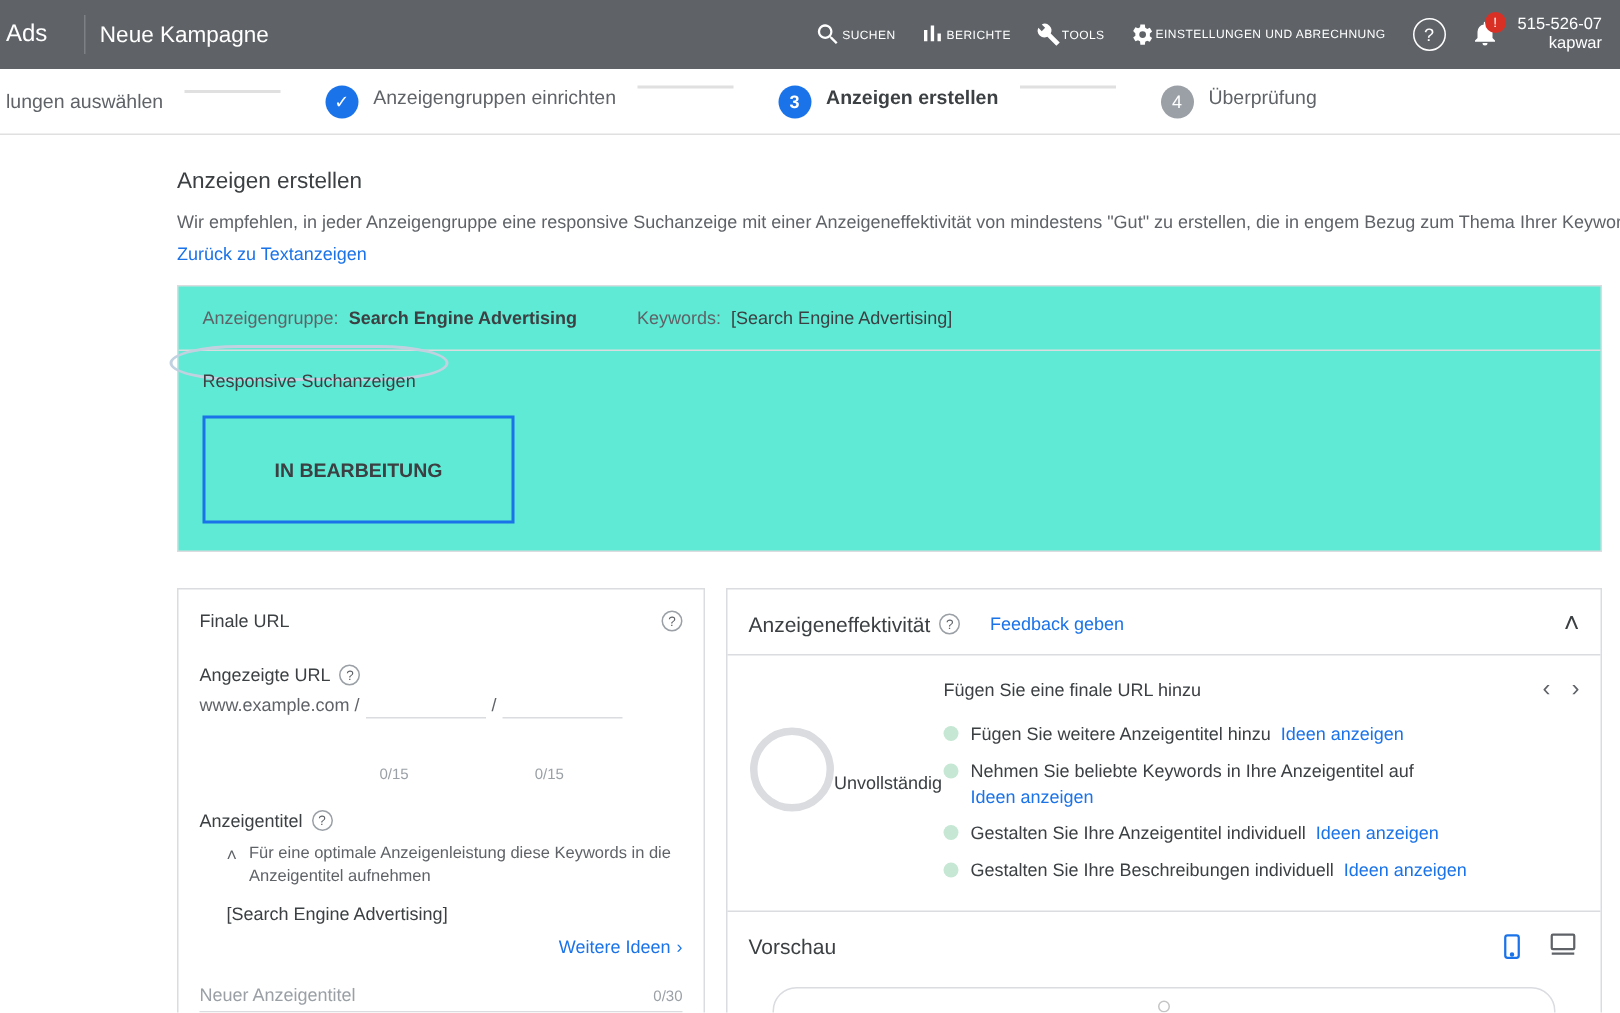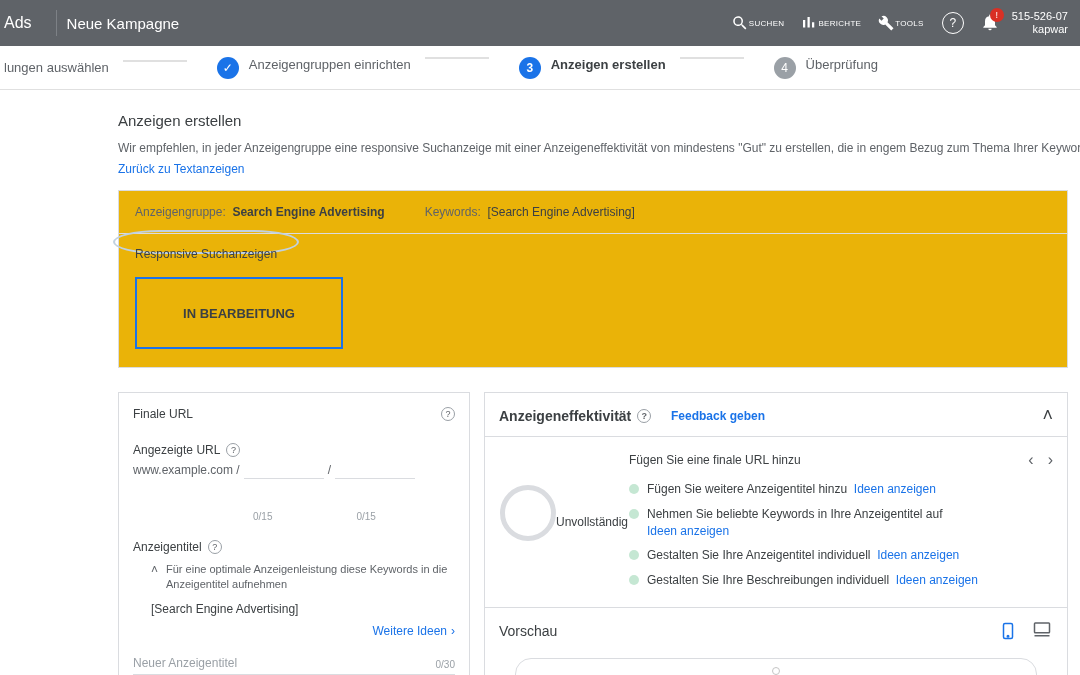--- a/index.html
+++ b/index.html
@@ -26,21 +26,21 @@
 .step.active .circle { background:#1a73e8; }
 .step.active { font-weight:600; color:#3c4043; }
 .step .line { width:64px; height:2px; background:#e0e0e0; margin: 0 6px 0 14px; }
 
 .page { padding: 22px 0 0 118px; }
 .panel-top { width:950px; }
 .section-title { font-size:15px; font-weight:500; margin-bottom:12px; }
 .help-text { font-size:12px; color:#5f6368; margin-bottom:6px; white-space:pre; }
 .link { color:#1a73e8; font-size:12px; cursor:pointer; }
 
-.card { border:1px solid #dadce0; background:#eab308; width:950px; margin-top:14px; }
+.card { border:1px solid #dadce0; background:#5eead4; width:950px; margin-top:14px; }
 .card .row1 { padding:14px 16px; border-bottom:1px solid #dadce0; font-size:12px; display:flex; gap:40px;}
 .row1 .lbl { color:#5f6368; }
 .card .row2 { padding:12px 16px 0 16px; position:relative; }
 .chip-label { font-size:12px; color:#3c4043; position:relative; display:inline-block; }
 .chip-highlight { position:absolute; left:-6px; top:-4px; width:186px; height:24px; border-radius:50%/100%; border:2px solid #c1d1e0; z-index:0; }
 .status-card { border:2px solid #1a73e8; width:208px; height:72px; display:flex; align-items:center; justify-content:center; font-size:13px; font-weight:600; color:#3c4043; margin-top:16px; margin-bottom:18px; }
 
 .two-col { display:flex; gap:14px; margin-top:24px; }
 .left-panel { width:352px; border:1px solid #dadce0; padding:14px 14px; position:relative; }
 .right-panel { width:584px; border:1px solid #dadce0; }
@@ -55,21 +55,21 @@
 .subhead { font-size:12px; margin-top:18px; display:flex; align-items:center; gap:6px; }
 .tip { font-size:11px; color:#5f6368; margin:8px 0 8px 18px; line-height:1.4; display:flex; gap:8px; }
 .caret { font-size:12px; cursor:pointer;}
 .kw-chip { font-size:12px; color:#3c4043; margin-left:18px; margin-bottom:8px; display:inline-block;}
 .more-ideas { color:#1a73e8; font-size:12px; text-align:right; cursor:pointer; display:flex; justify-content:flex-end; align-items:center; gap:4px; }
 .hl-row { border-bottom:1px solid #dadce0; padding:18px 0 4px 0; display:flex; justify-content:space-between; align-items:flex-end; }
 .hl-row .ph { color:#9aa0a6; font-size:12px; }
 .hl-row .ct { color:#9aa0a6; font-size:10px; }
 
 .eff-head { padding:12px 14px 10px 14px; display:flex; align-items:center; justify-content:space-between; border-bottom:1px solid #dadce0; }
-.eff-head .ttl { font-size:14px; font-weight:700; display:flex; align-items:center; gap:6px; }
+.eff-head .ttl { font-size:14px; font-weight:400; display:flex; align-items:center; gap:6px; }
 .eff-body { display:flex; padding:8px 14px 14px 14px; }
 .eff-left { width:130px; display:flex; align-items:center; justify-content:center; padding-top:6px;}
 .eff-circle { width:56px; height:56px; border-radius:50%; border:5px solid #dadce0; margin-bottom:18px; }
 .eff-state { font-size:12px; color:#3c4043; }
 .eff-right { flex:1; }
 .eff-msg { font-size:12px; color:#3c4043; padding:6px 0 8px 0; display:flex; align-items:center; justify-content:space-between; }
 .nav-arrows { display:flex; gap:14px; color:#5f6368; font-size:16px; }
 .nav-arrows span{cursor:pointer;}
 .sugg { display:flex; align-items:flex-start; gap:8px; font-size:12px; color:#3c4043; padding:4px 0; }
 .dotg { width:10px; height:10px; border-radius:50%; background:#c5e7d3; margin-top:3px; flex:none;}
@@ -108,20 +108,28 @@
     <span>BERICHTE</span>
   </div>
   <div class="tool">
     <div class="ico">
         <svg width="18" height="18" viewBox="0 0 24 24">
           <path d="M22 19l-8-8a6 6 0 00-8-8L9 6 6 9 3 6a6 6 0 008 8l8 8 3-3z"></path>
         </svg>
       </div>
     <span>TOOLS</span>
   </div>
+  <div class="tool">
+    <div class="ico">
+        <svg width="18" height="18" viewBox="0 0 24 24">
+          <path d="M19.4 13a7.5 7.5 0 000-2l2-1.6-2-3.4-2.4 1a7.4 7.4 0 00-1.7-1L15 3h-4l-.3 2.5a7.4 7.4 0 00-1.7 1l-2.4-1-2 3.4L6.6 11a7.5 7.5 0 000 2l-2 1.6 2 3.4 2.4-1c.5.4 1.1.8 1.7 1L11 21h4l.3-2.5c.6-.3 1.2-.6 1.7-1l2.4 1 2-3.4-2-1.6zM13 15a3 3 0 110-6 3 3 0 010 6z"></path>
+        </svg>
+      </div>
+    <span style="text-align:center;line-height:1.1">EINSTELLUNGEN UND ABRECHNUNG</span>
+  </div>
   <div class="help">?</div>
   <div class="bell">
     <svg width="20" height="20" viewBox="0 0 24 24" fill="#fff">
         <path d="M12 22a2 2 0 002-2h-4a2 2 0 002 2zm6-6V11a6 6 0 00-5-5.9V4a1 1 0 10-2 0v1.1A6 6 0 006 11v5l-2 2v1h16v-1l-2-2z"></path>
       </svg>
     <div class="dot">!</div>
   </div>
   <div class="account">
     <div>515-526-07</div>
     <div>kapwar</div>

